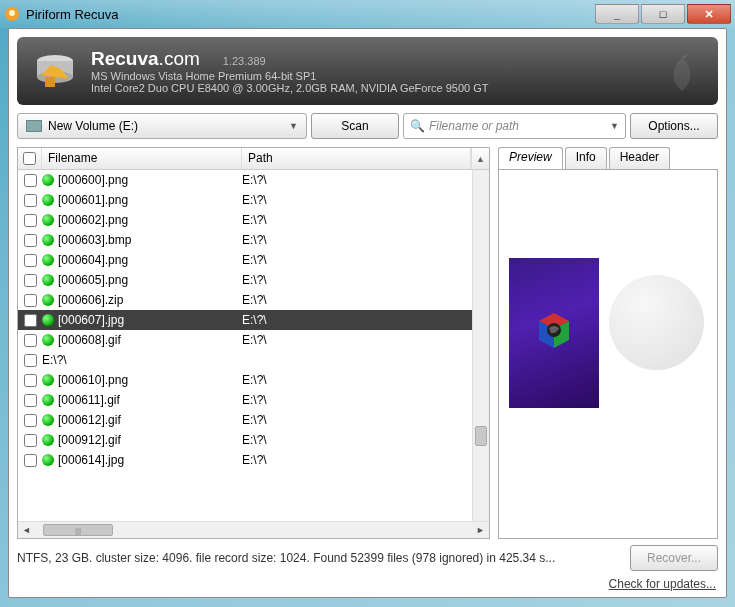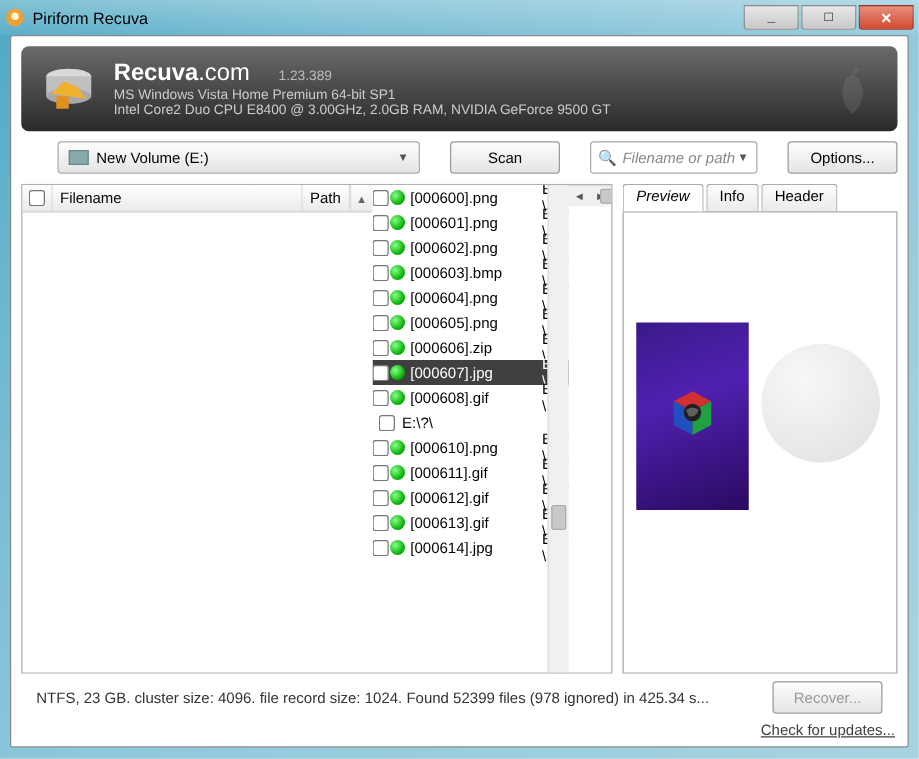--- a/index.html
+++ b/index.html
@@ -62,21 +62,21 @@
 .banner-text .brand { font-size: 19px; color: #fff; }
 .banner-text .brand b { font-weight: bold; }
 .banner-text .ver { font-size: 11px; color: #bbb; margin-left: 23px; }
 .banner-text .line { font-size: 11px; color: #ccc; }
 .pear {
   position: absolute; right: 18px; top: 14px;
   width: 36px; height: 44px;
   opacity: 0.25;
 }
 .toolbar {
-  display: flex; gap: 24px; padding: 0 8px 8px 8px; align-items: center; margin-left: 29px;
+  display: flex; gap: 4px; padding: 0 8px 8px 8px; align-items: center;
 }
 .drive-select {
   flex: 0 0 290px;
   height: 26px;
   border: 1px solid #aaa;
   border-radius: 3px;
   background: linear-gradient(to bottom, #fdfdfd, #e4e4e4);
   display: flex; align-items: center; padding: 0 8px;
   position: relative;
 }
@@ -97,21 +97,21 @@
   display: flex; align-items: center; padding: 0 6px;
   color: #888; font-style: italic;
 }
 .search-box .mag { margin-right: 4px; font-style: normal; color: #6a9; }
 .search-box .dd { margin-left: auto; font-size: 9px; color: #555; font-style: normal; }
 .main {
   display: flex; flex: 1; padding: 0 8px; gap: 8px; overflow: hidden;
 }
 .filelist {
   flex: 1; border: 1px solid #b0b0b0;
-  display: flex; flex-direction: row;
+  display: flex; flex-direction: column;
   background: #fff;
   overflow: hidden;
 }
 .fl-header {
   display: flex; height: 22px;
   background: linear-gradient(to bottom, #fff, #eaeaea);
   border-bottom: 1px solid #ccc;
 }
 .fl-header .col { border-right: 1px solid #ddd; padding: 3px 6px; font-size: 12px; }
 .col-cb { width: 24px; display:flex; align-items:center; justify-content:center;}
@@ -171,21 +171,21 @@
 .thumb-img .cube {
   width: 50px; height: 50px; position: relative;
 }
 .globe {
   position: absolute; left: 110px; top: 105px;
   width: 95px; height: 95px; border-radius: 50%;
   background: radial-gradient(circle at 35% 30%, #f4f4f4, #e0e0e0 60%, #d0d0d0);
   opacity: 0.7;
 }
 .statusbar {
-  padding: 6px 20px; display: flex; align-items: center; gap: 8px;
+  padding: 6px 8px; display: flex; align-items: center; gap: 8px;
 }
 .status-text { flex: 1; font-size: 12px; color: #333; white-space: nowrap; overflow: hidden; text-overflow: ellipsis; }
 .updates-link {
   text-align: right; padding: 0 10px 6px 0;
 }
 .updates-link a { color: #404040; font-size: 12px; }
 </style>
 </head>
 <body>
 
@@ -385,21 +385,21 @@
                 <span class="fn">[000612].gif</span>
               </div>
               <div class="col col-path">E:\?\</div>
             </div>
             <div class="row">
               <div class="col col-cb">
                 <input type="checkbox" style="">
               </div>
               <div class="col col-name">
                 <span class="status-dot"></span>
-                <span class="fn">[000613].gif</span>
+                <span class="fn">[000912].gif</span>
               </div>
               <div class="col col-path">E:\?\</div>
             </div>
             <div class="row">
               <div class="col col-cb">
                 <input type="checkbox" style="">
               </div>
               <div class="col col-name">
                 <span class="status-dot"></span>
                 <span class="fn">[000614].jpg</span>

